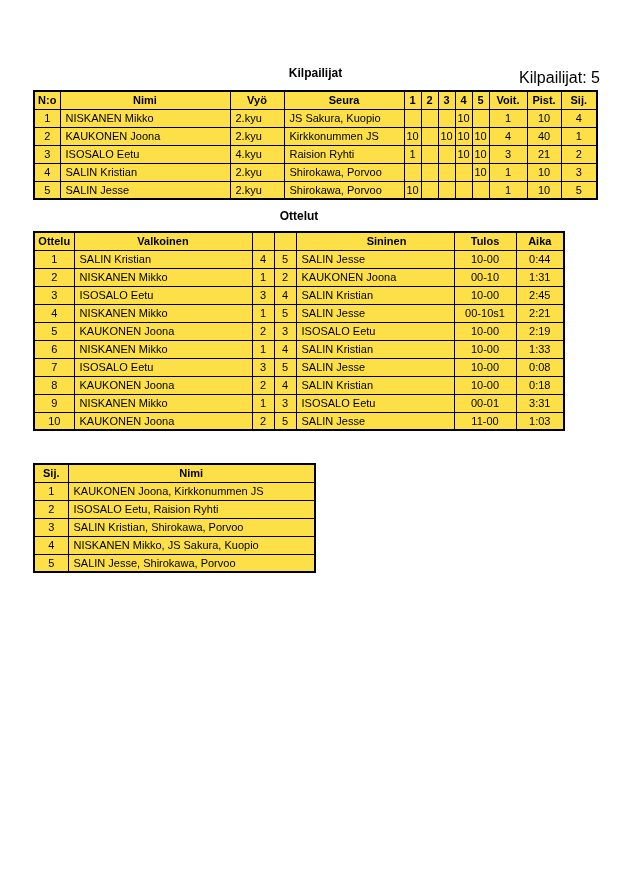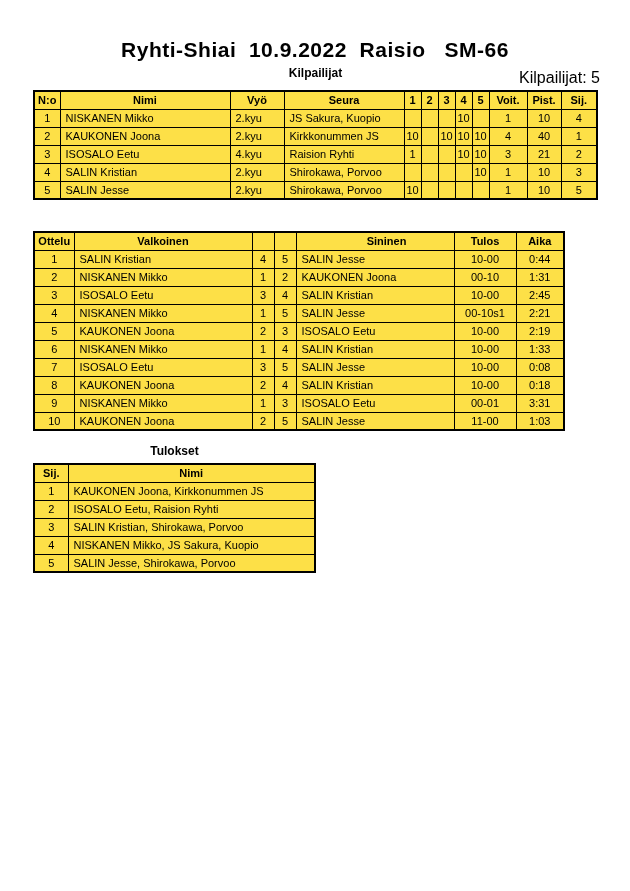--- a/index.html
+++ b/index.html
@@ -59,21 +59,20 @@
   
   #t-tulokset { top:463px; left:33px; width:283px; }
   .t3 th:nth-child(1){width:34px;}
   .t3 td:nth-child(1){ text-align:center; padding:0 1px; }
 </style>
 </head>
 <body>
 
 <div class="page">
 
-  <div class="title">Ryhti-Shiai  10.9.2022  Raisio   SM-66</div>
 
   <div class="count">Kilpailijat: 5</div>
 
   <div class="sec-title" id="sec-kilpailijat">Kilpailijat</div>
 
   <table id="t-kilpailijat" class="t1">
     <thead>
         <tr>
           <th>N:o</th>
           <th>Nimi</th>
@@ -156,20 +155,21 @@
           <td></td>
           <td></td>
           <td></td>
           <td>1</td>
           <td>10</td>
           <td>5</td>
         </tr>
       </tbody>
   </table>
 
+  <div class="sec-title" id="sec-ottelut">Ottelut</div>
 
   <table id="t-ottelut" class="t2">
     <thead>
         <tr>
           <th>Ottelu</th>
           <th>Valkoinen</th>
           <th></th>
           <th></th>
           <th>Sininen</th>
           <th>Tulos</th>
@@ -263,21 +263,20 @@
           <td>KAUKONEN Joona</td>
           <td>2</td>
           <td>5</td>
           <td>SALIN Jesse</td>
           <td>11-00</td>
           <td>1:03</td>
         </tr>
       </tbody>
   </table>
 
-  <div class="sec-title" id="sec-tulokset">Tulokset</div>
 
   <table id="t-tulokset" class="t3">
     <thead>
         <tr>
           <th>Sij.</th>
           <th>Nimi</th>
         </tr>
       </thead>
     <tbody>
         <tr>

